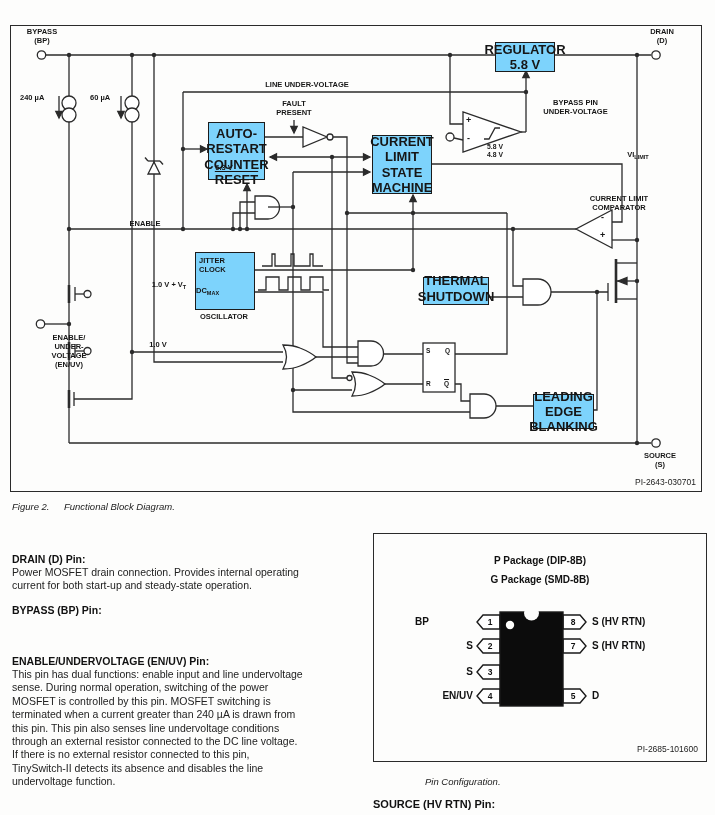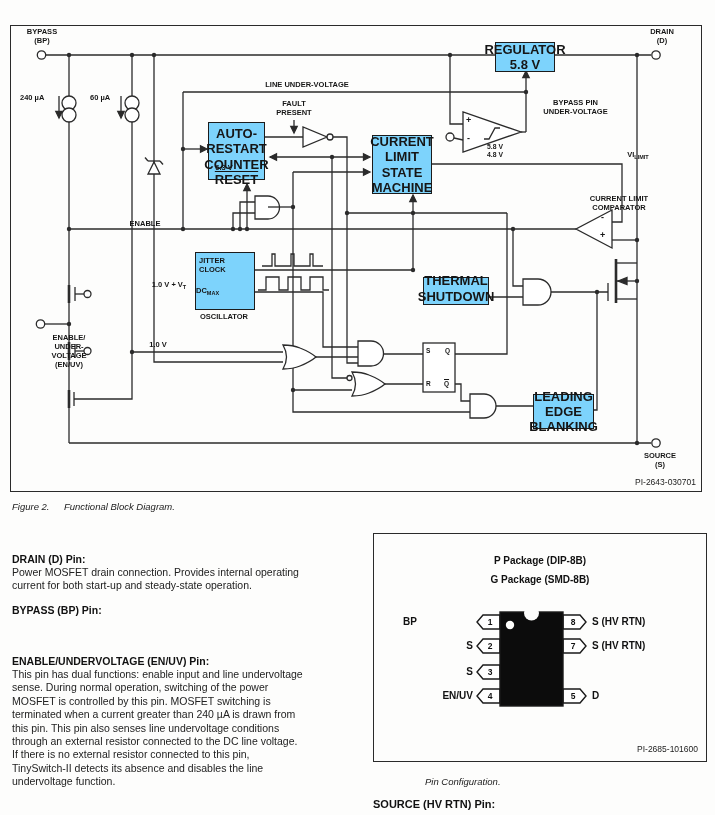--- a/index.html
+++ b/index.html
@@ -289,21 +289,21 @@
 terminated when a current greater than 240 µA is drawn from
 this pin. This pin also senses line undervoltage conditions
 through an external resistor connected to the DC line voltage.
 If there is no external resistor connected to this pin,
 TinySwitch-II detects its absence and disables the line
 undervoltage function.</div>
 
   <div class="f3title" style="left:405px;top:551px;width:270px;">P Package (DIP-8B)
 G Package (SMD-8B)</div>
 
-  <div class="pinlab r" style="left:403px;top:616px;width:70px;text-align:left;">BP</div>
+  <div class="pinlab r" style="left:387px;top:616px;width:70px;text-align:center;">BP</div>
   <div class="pinlab r" style="left:403px;top:640px;width:70px;text-align:right;">S</div>
   <div class="pinlab r" style="left:403px;top:666px;width:70px;text-align:right;">S</div>
   <div class="pinlab r" style="left:403px;top:690px;width:70px;text-align:right;">EN/UV</div>
   <div class="pinlab" style="left:592px;top:616px;width:110px;">S (HV RTN)</div>
   <div class="pinlab" style="left:592px;top:640px;width:110px;">S (HV RTN)</div>
   <div class="pinlab" style="left:592px;top:690px;width:110px;">D</div>
 
   <div class="pinnum" style="left:483px;top:617px;width:14px;">1</div>
   <div class="pinnum" style="left:483px;top:641px;width:14px;">2</div>
   <div class="pinnum" style="left:483px;top:667px;width:14px;">3</div>

